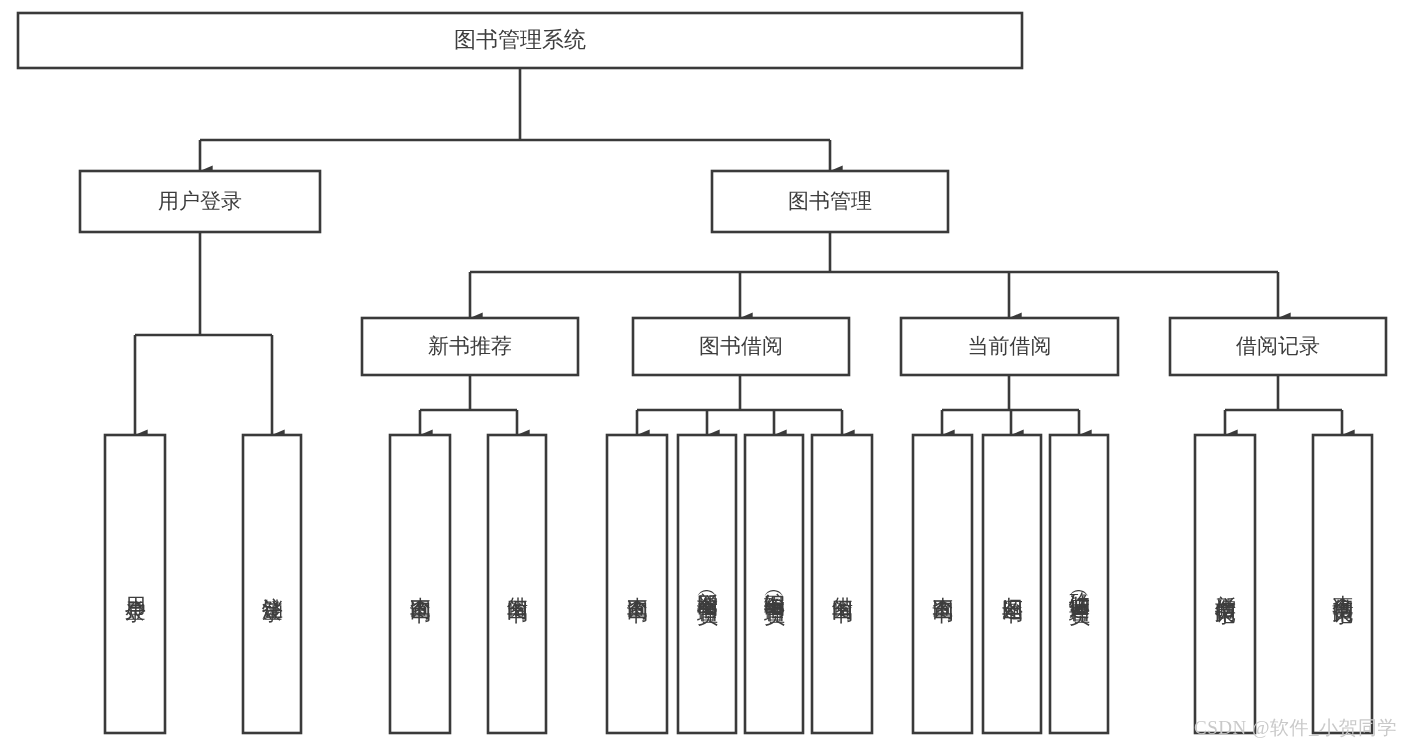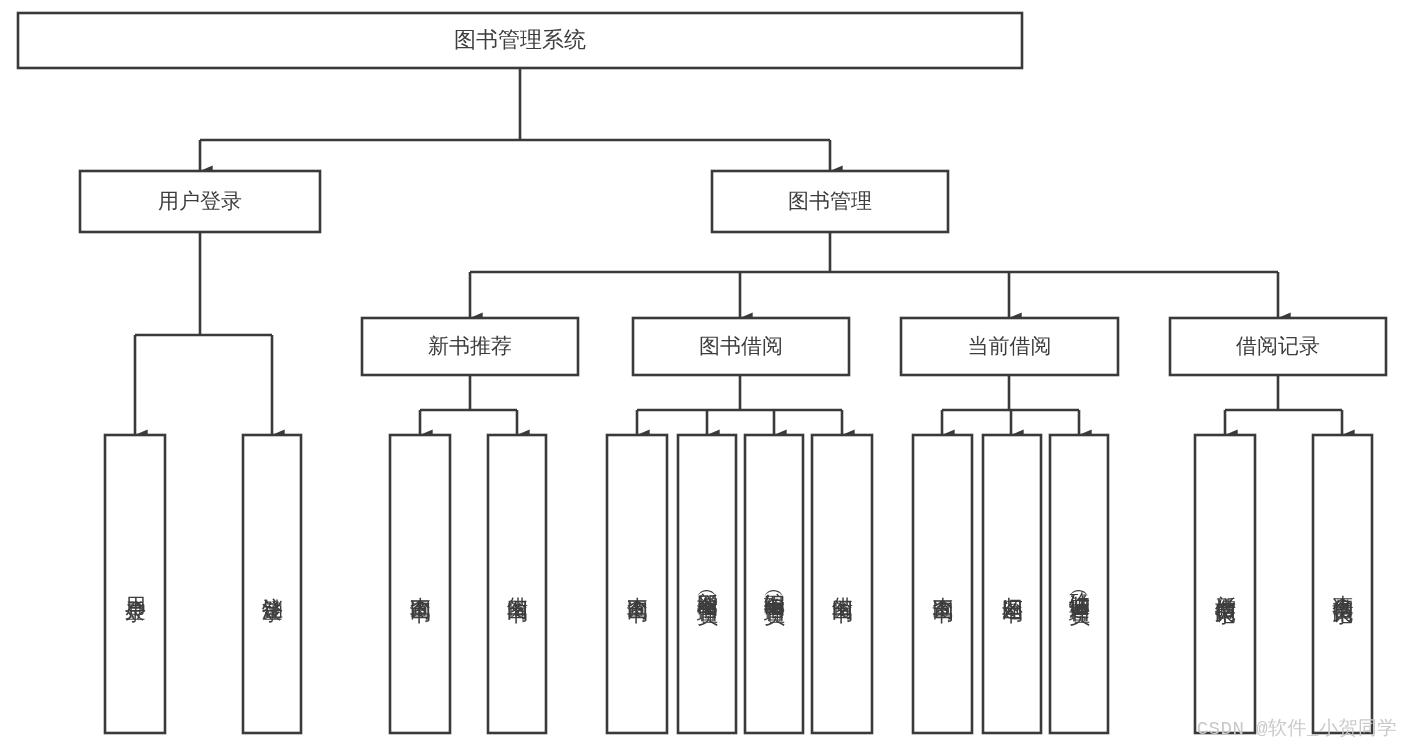--- a/index.html
+++ b/index.html
@@ -64,21 +64,21 @@
     stroke-linecap: butt;
   }
   .arrow-head {
     fill: #3a3a3a;
     stroke: none;
   }
   .watermark {
     position: absolute;
     right: 8px;
     bottom: 6px;
-    font-family: Liberation Mono, monospace;
+    font-family: Liberation Serif, serif;
     font-size: 19px;
     color: #c9c9c9;
     letter-spacing: 0.5px;
     white-space: nowrap;
     pointer-events: none;
   }
 </style>
 </head>
 <body>
 

